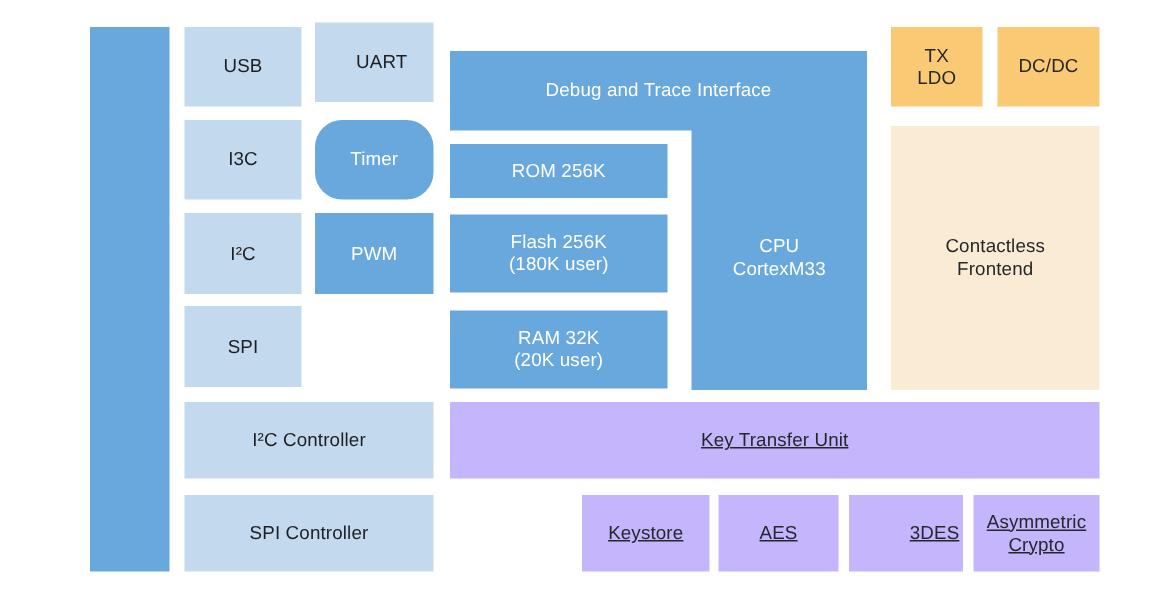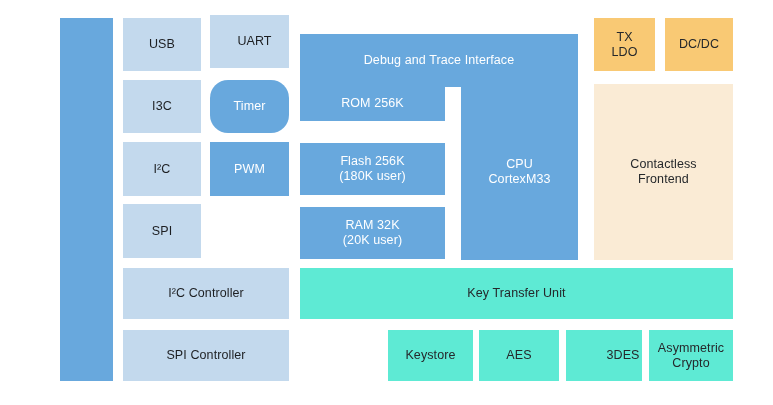--- a/index.html
+++ b/index.html
@@ -27,21 +27,21 @@
     line-height: 1.18;
     font-size: 12.5px;
     letter-spacing: 0.1px;
     white-space: pre-line;
     padding: 1px 2px;
   }
   
   .c-lightblue { background: #c3d9ed; color: #1d1f22; }
   .c-midblue   { background: #68a8dd; color: #ffffff; }
   .c-orange    { background: #f9c974; color: #25282b; }
-  .c-lightorange { background: #5eead4; color: #25282b; }
+  .c-lightorange { background: #c4b5fd; color: #25282b; text-decoration: underline; }
   .c-cream     { background: #faebd5; color: #25282b; }
   .c-plain     { background: #ffffff; color: #25282b; }
 </style>
 </head>
 <body>
 
 <div id="diagram">
 
   <div class="blk c-midblue" style="left:60px; top:18px; width:53px; height:363px;"></div>
 
@@ -53,21 +53,21 @@
 
   <div class="blk c-orange" style="left:594px; top:18px; width:61px; height:53px;">TX
 LDO</div>
 
   <div class="blk c-orange" style="left:665px; top:18px; width:68px; height:53px;">DC/DC</div>
 
   <div class="blk c-lightblue" style="left:123px; top:80px; width:78px; height:53px;">I3C</div>
 
   <div class="blk c-midblue" style="left:210px; top:80px; width:79px; height:53px;border-radius:18px;">Timer</div>
 
-  <div class="blk c-midblue" style="left:300px; top:85px; width:145px; height:36px;">ROM 256K</div>
+  <div class="blk c-midblue" style="left:300px; top:96px; width:145px; height:36px;">ROM 256K</div>
 
   <div class="blk c-midblue" style="left:461px; top:84px; width:117px; height:176px;">CPU
 CortexM33</div>
 
   <div class="blk c-cream" style="left:594px; top:84px; width:139px; height:176px;">Contactless
 Frontend</div>
 
   <div class="blk c-lightblue" style="left:123px; top:142px; width:78px; height:54px;">I²C</div>
 
   <div class="blk c-midblue" style="left:210px; top:142px; width:79px; height:54px;">PWM</div>

